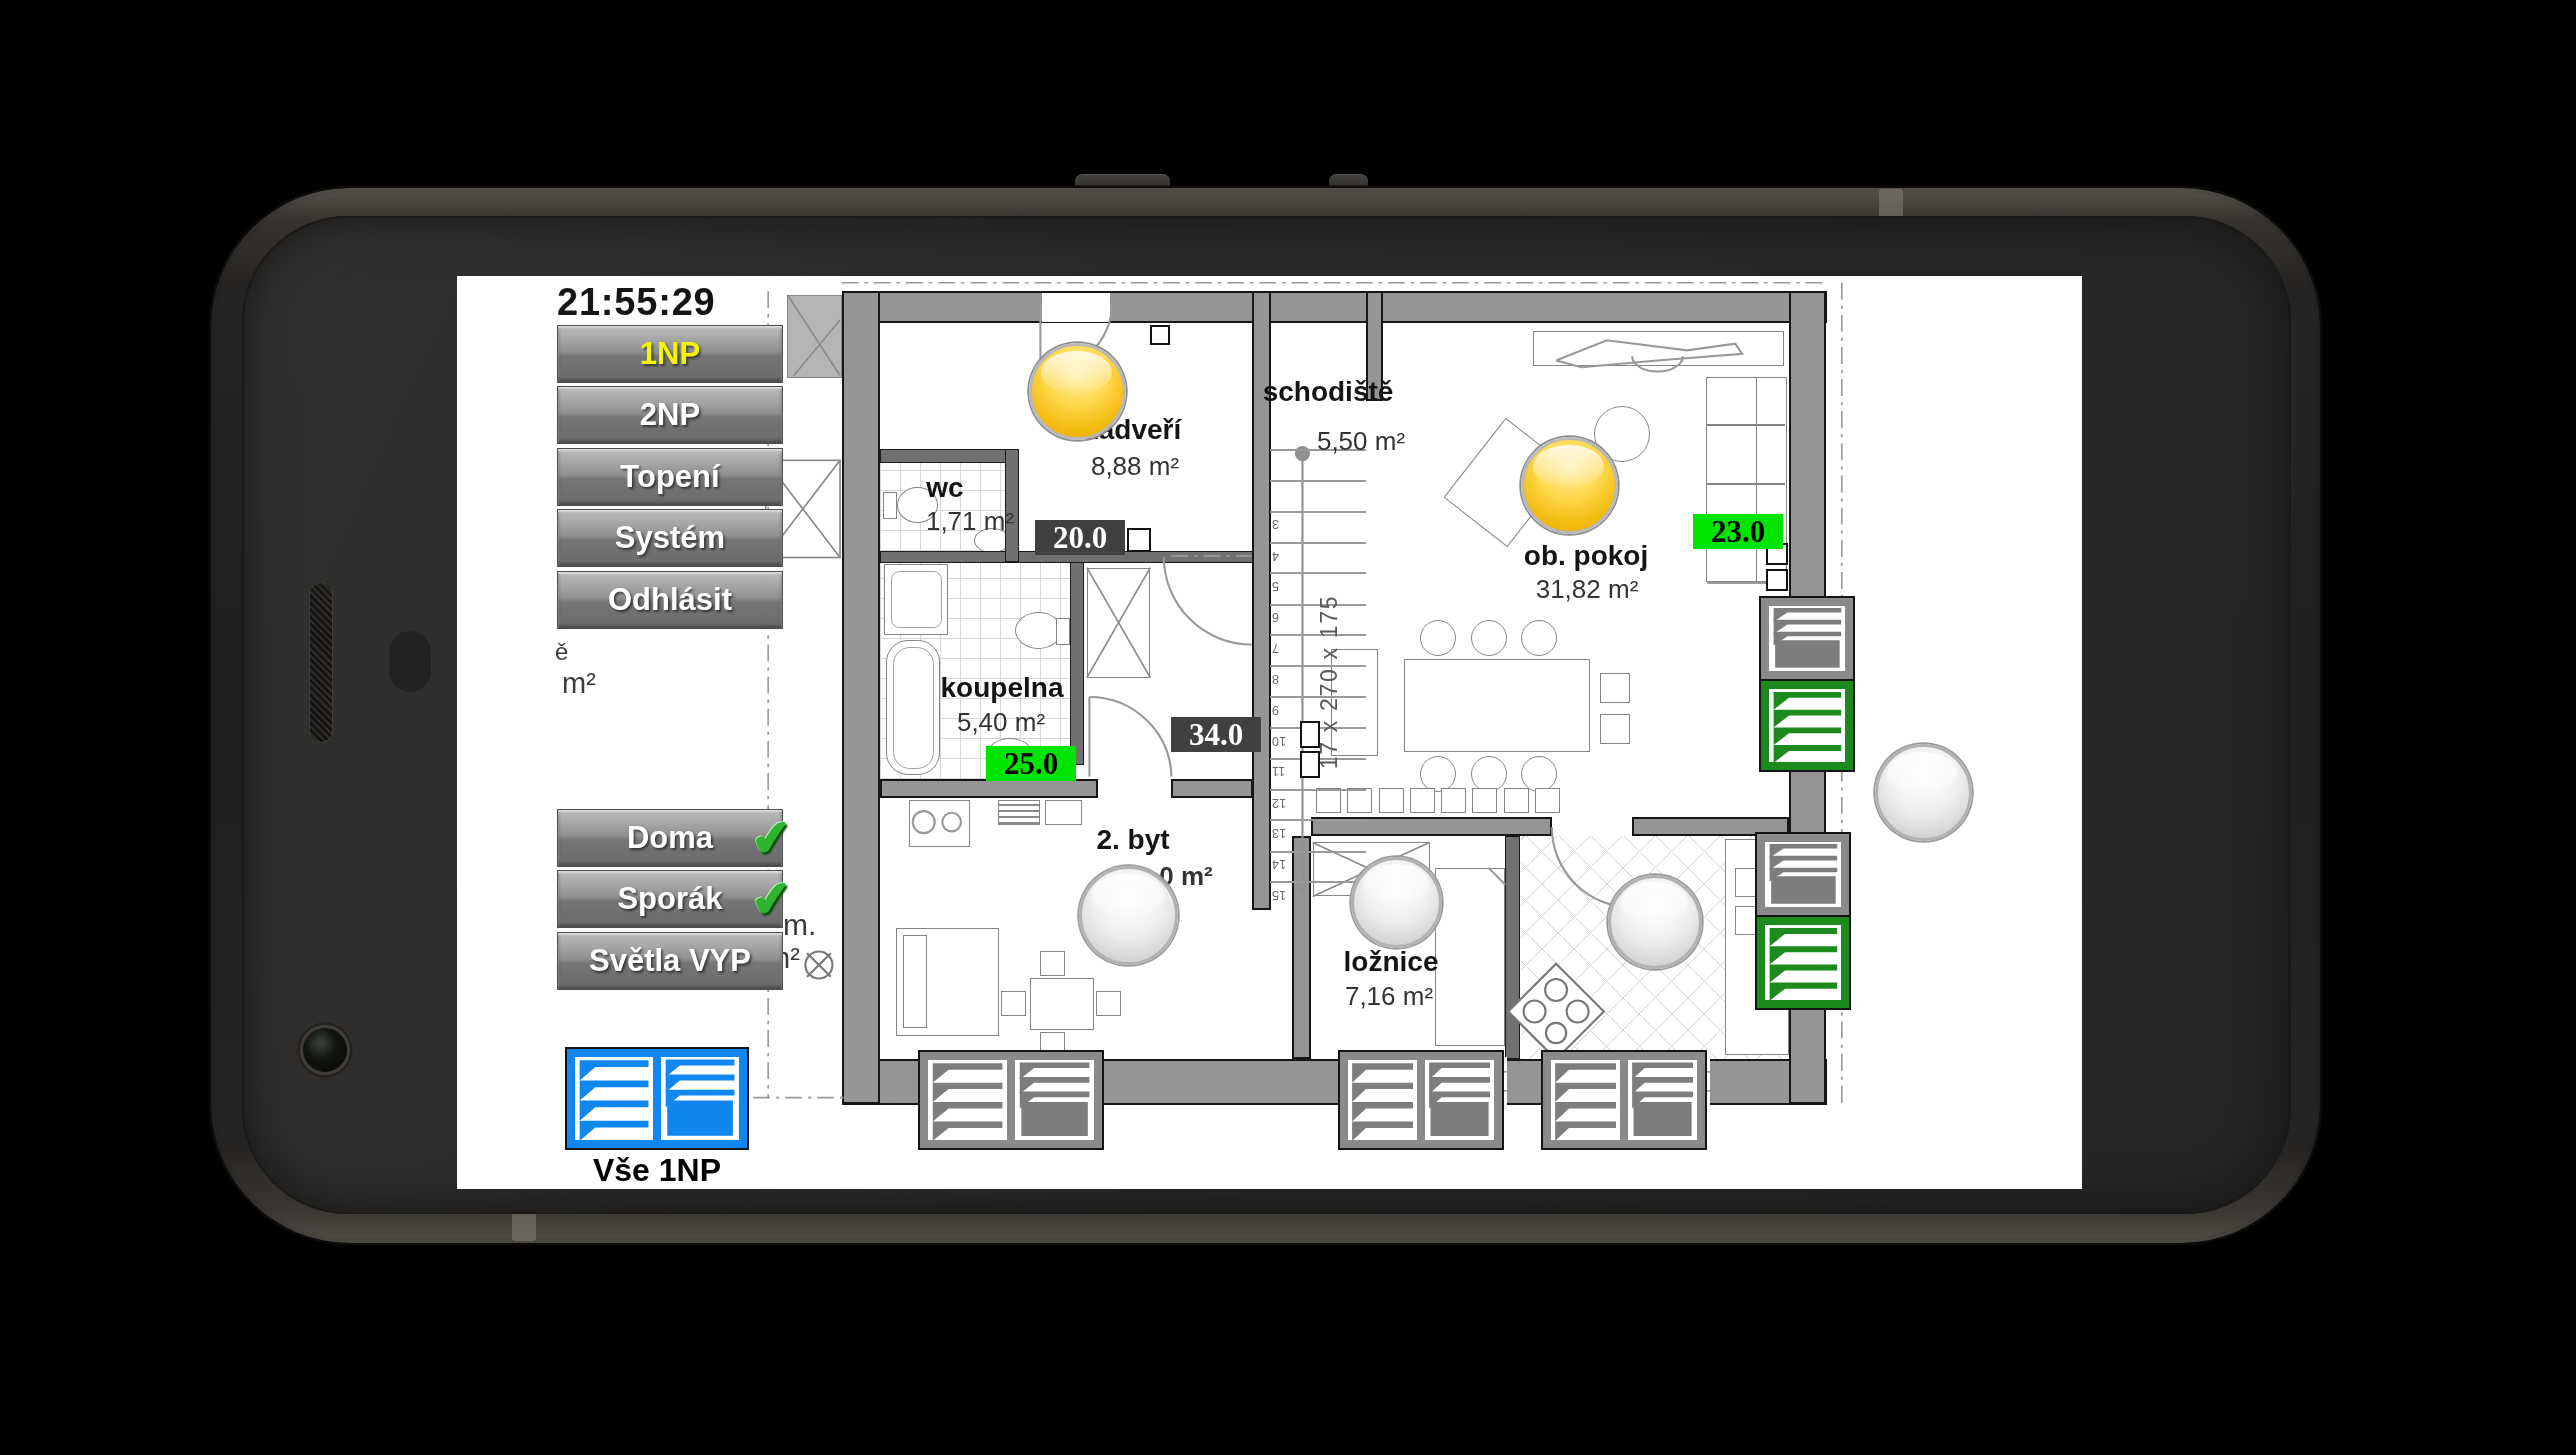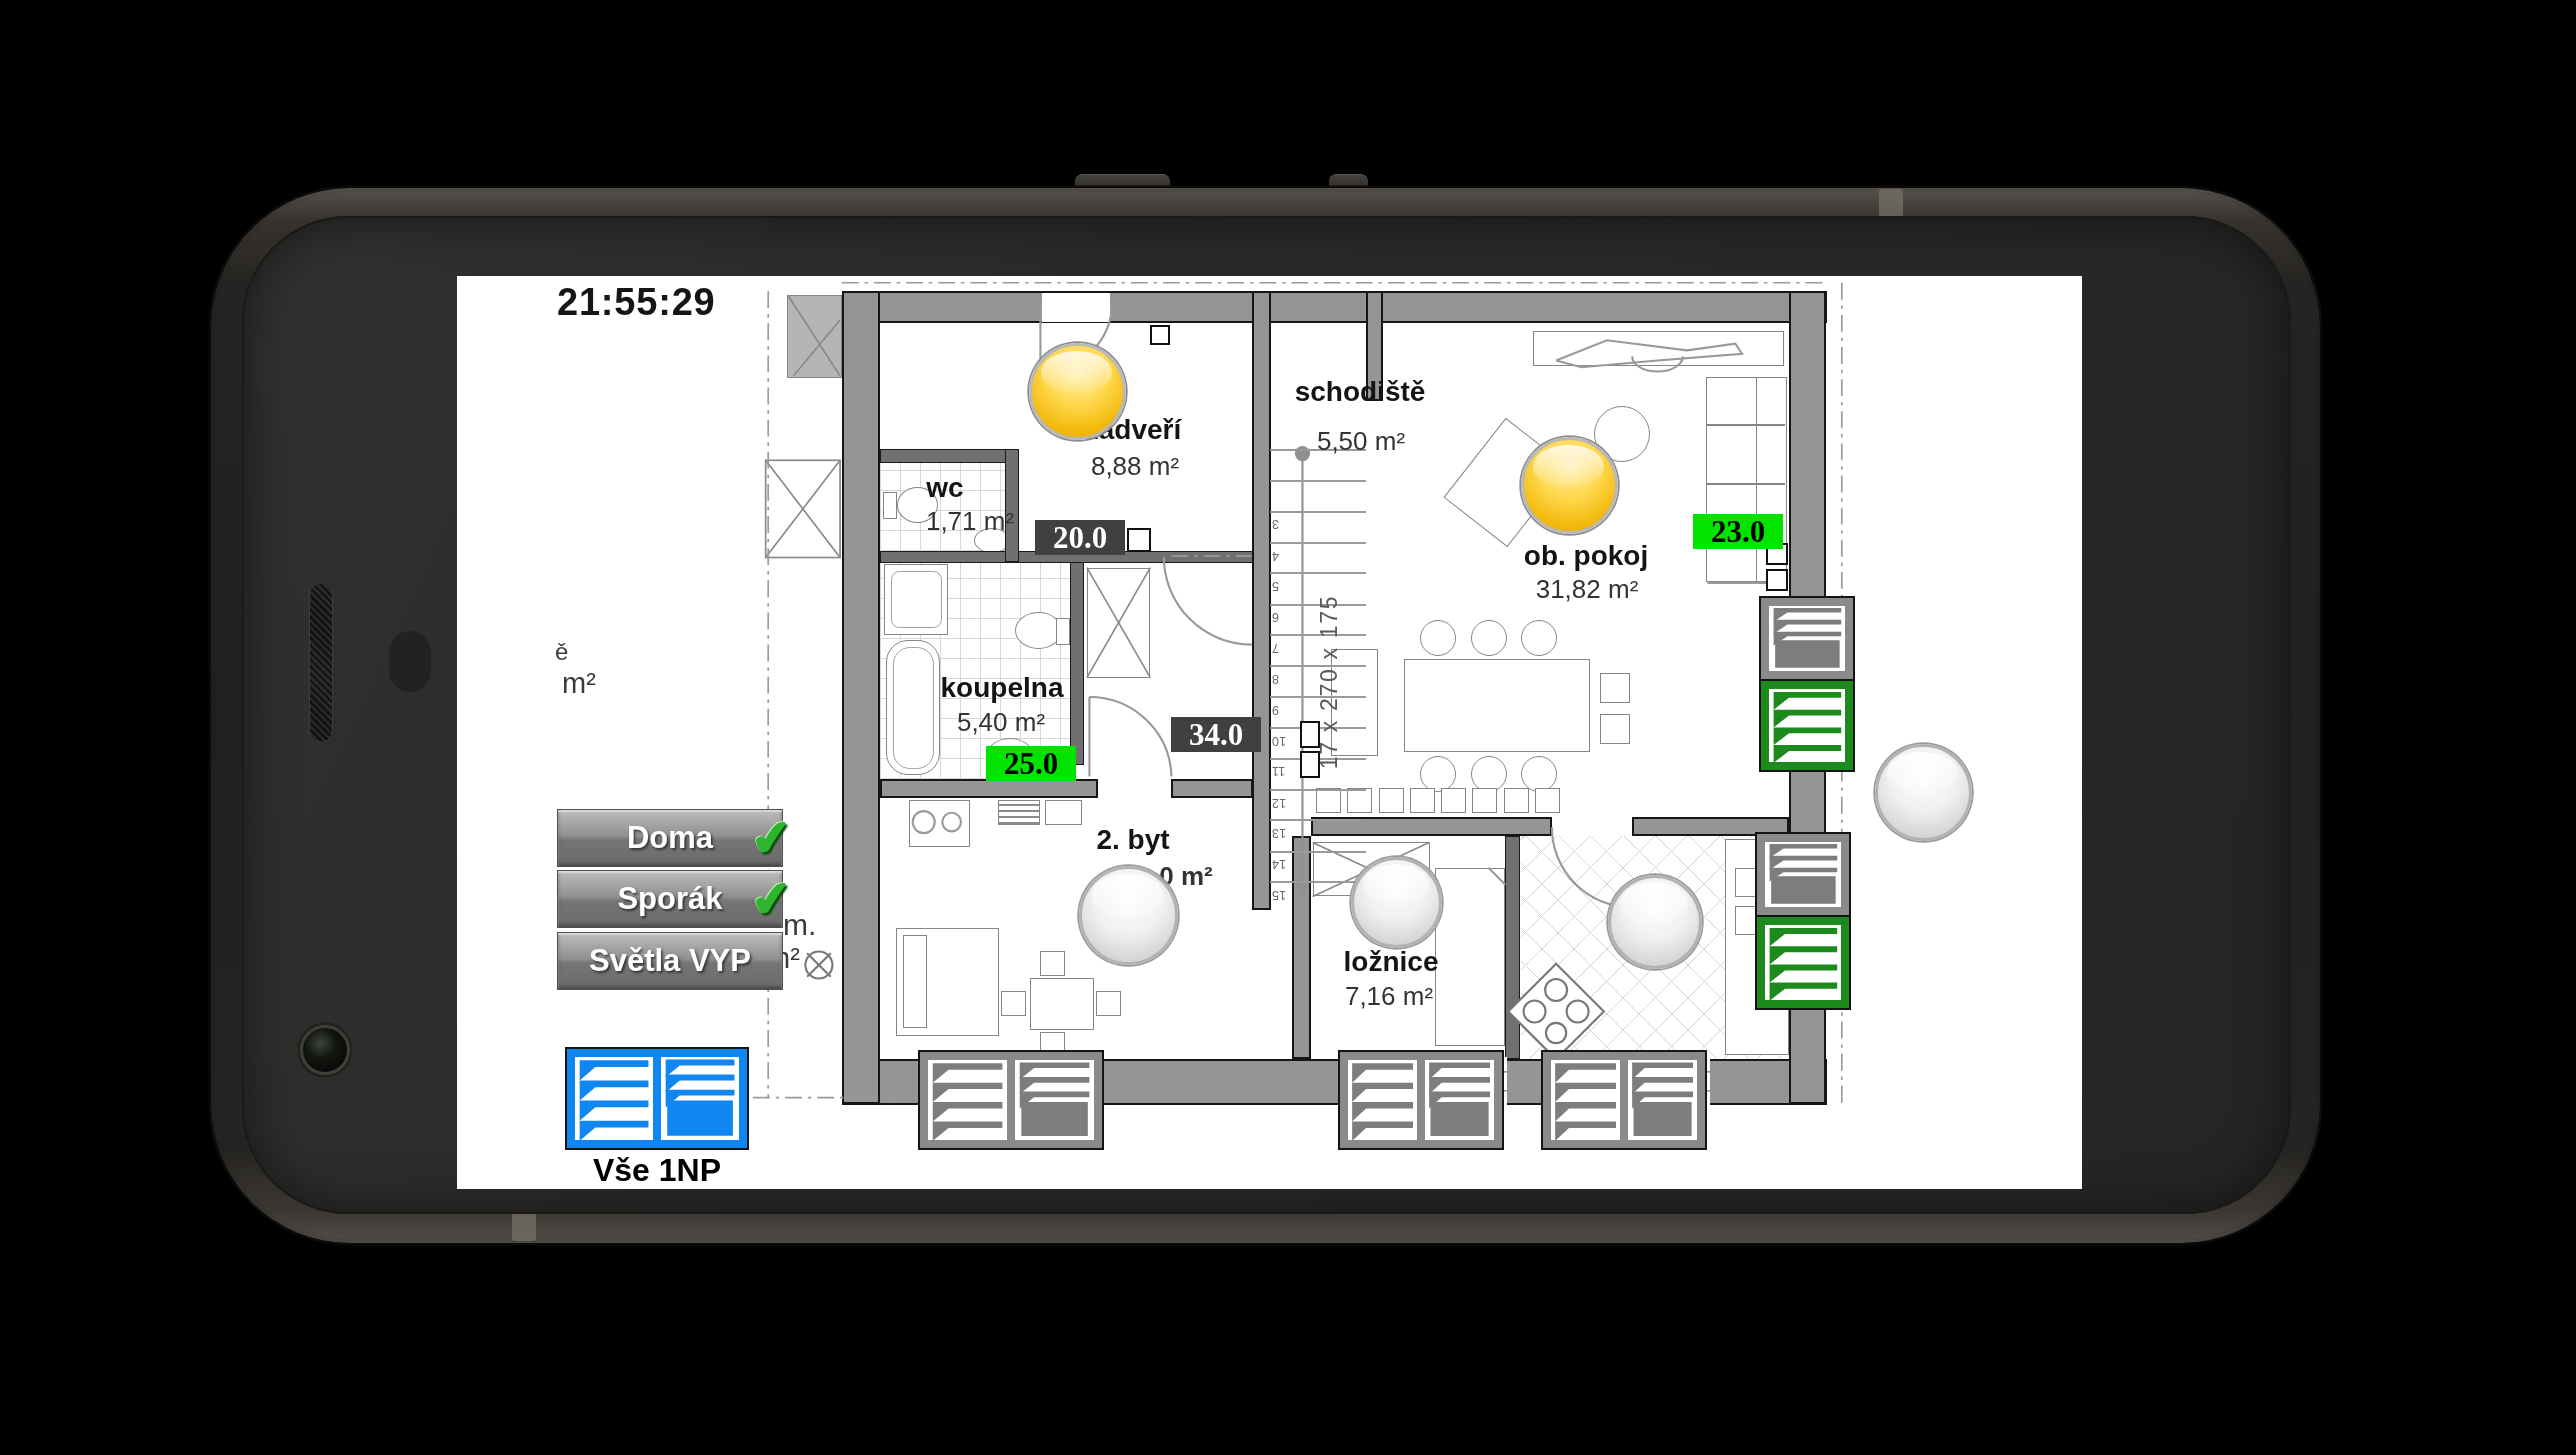--- a/index.html
+++ b/index.html
@@ -252,21 +252,21 @@
   <div class="dpost" style="left:843px;top:475px;width:20px;height:27px;"></div>
   <div class="dpost" style="left:1309px;top:267px;width:22px;height:22px;"></div>
   <div class="dpost" style="left:1309px;top:293px;width:22px;height:22px;"></div>
 
   <div class="rname" style="left:676px;top:138px;">zádveří</div>
   <div class="rarea" style="left:678px;top:175px;">8,88 m²</div>
   <div class="rname" style="left:488px;top:196px;">wc</div>
   <div class="rarea" style="left:513px;top:230px;">1,71 m²</div>
   <div class="rname" style="left:545px;top:396px;">koupelna</div>
   <div class="rarea" style="left:544px;top:431px;">5,40 m²</div>
-  <div class="rname" style="left:871px;top:100px;margin-left:32px;">schodiště</div>
+  <div class="rname" style="left:871px;top:100px;">schodiště</div>
   <div class="rarea" style="left:864px;top:150px;margin-left:40px;">5,50 m²</div>
   <div class="rname" style="left:1129px;top:264px;">ob. pokoj</div>
   <div class="rarea" style="left:1130px;top:298px;">31,82 m²</div>
   <div class="rname" style="left:676px;top:548px;">2. byt</div>
   <div class="rarea" style="left:729px;top:585px;font-weight:bold;">0 m²</div>
   <div class="rname" style="left:934px;top:670px;">ložnice</div>
   <div class="rarea" style="left:932px;top:705px;">7,16 m²</div>
   <div class="frag" style="left:98px;top:362px;font-size:24px;">ě</div>
   <div class="frag" style="left:105px;top:391px;font-size:29px;">m²</div>
   <div class="frag" style="left:326px;top:632px;font-size:30px;">m.</div>
@@ -393,20 +393,37 @@
             <path d="M6 3 H94 V10 H24 L6 24 Z"></path>
             <path d="M6 21 H94 V28 H24 L6 42 Z"></path>
             <path d="M6 39 H94 V46 H24 L6 60 Z"></path>
             <path d="M8 52 H92 V94 H8 Z"></path>
           </g>
         </svg>
       </div>
   </div>
 
   <div class="abs" id="clock">21:55:29</div>
+  <div class="abs navcol" style="left:100px;top:49px;">
+    <div class="btn">
+        <span class="yellow">1NP</span>
+      </div>
+    <div class="btn">
+        <span>2NP</span>
+      </div>
+    <div class="btn">
+        <span>Topení</span>
+      </div>
+    <div class="btn">
+        <span>Systém</span>
+      </div>
+    <div class="btn">
+        <span>Odhlásit</span>
+      </div>
+  </div>
   <div class="abs navcol" style="left:100px;top:533px;">
     <div class="btn" style="position:relative;justify-content:center;">
       <span>Doma</span>
       <span class="chk">✔</span>
     </div>
     <div class="btn" style="position:relative;">
       <span>Sporák</span>
       <span class="chk">✔</span>
     </div>
     <div class="btn">

